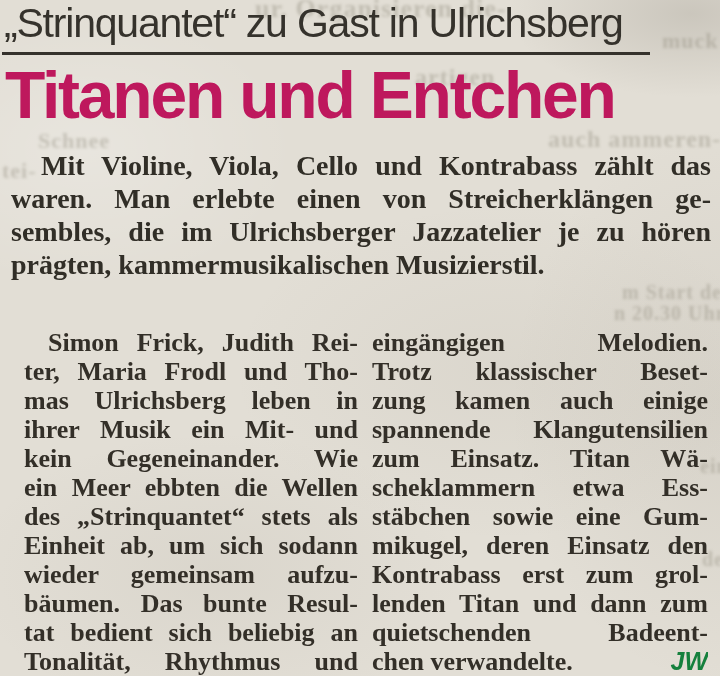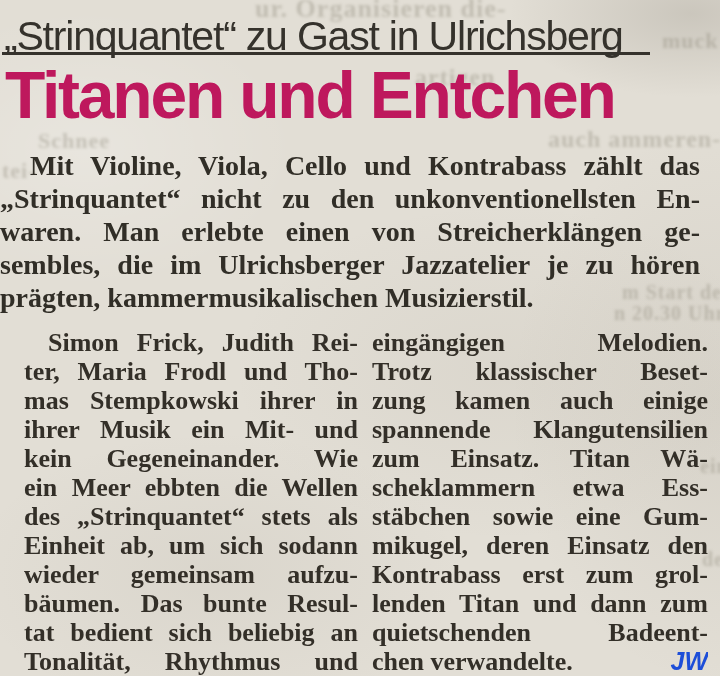--- a/index.html
+++ b/index.html
@@ -34,21 +34,21 @@
     opacity: 0.33;
     filter: blur(1.4px);
     white-space: nowrap;
     letter-spacing: 1px;
   }
 
   
   .kicker {
     position: absolute;
     z-index: 2;
-    top: 16px;
+    top: 3px;
     left: 4px;
     font-family: "Liberation Sans", sans-serif;
     font-weight: 400;
     font-size: 41px;
     line-height: 1;
     letter-spacing: -1.2px;
     color: #35322c;
     white-space: nowrap;
   }
   .kicker-rule {
@@ -74,21 +74,21 @@
     letter-spacing: -2.2px;
     color: #be185d;
     white-space: nowrap;
   }
 
   
   .lead {
     position: absolute;
     z-index: 2;
     top: 149px;
-    left: 0;
+    left: 11px;
     width: 700px;
     font-family: "Liberation Serif", serif;
     font-weight: 700;
     font-size: 28px;
     color: #312e27;
   }
   .lead .bodyline { height: 33px; line-height: 33px; }
   .lead .bodyline:first-child { text-indent: 30px; }
 
   
@@ -128,21 +128,21 @@
     height: 29px;
     line-height: 29px;
     overflow: hidden;
   }
   .lastline::after { content: none; }
   .byline {
     font-family: "Liberation Sans", sans-serif;
     font-style: italic;
     font-weight: 700;
     font-size: 25px;
-    color: #1d4ed8;
+    color: #15803d;
   }
 </style>
 </head>
 <body>
 
 <div class="clip">
 
   <div id="bleed-layer">
       <span class="bleed" style="left: 255px; top: -6px; font-size: 26px;">ur. Organisieren die-</span>
       <span class="bleed" style="left: 662px; top: 28px; font-size: 22px;">muck</span>
@@ -157,30 +157,29 @@
     </div>
 
   <div class="kicker">„Strinquantet“ zu Gast in Ulrichsberg</div>
 
   <div class="kicker-rule"></div>
 
   <div class="headline">Titanen und Entchen</div>
 
   <div class="lead">
       <div class="bodyline">Mit Violine, Viola, Cello und Kontrabass zählt das</div>
-      <div class="bodyline">„Strinquantet“ nicht zu den unkonventionellsten En-</div>
       <div class="bodyline">waren. Man erlebte einen von Streicherklängen ge-</div>
       <div class="bodyline">sembles, die im Ulrichsberger Jazzatelier je zu hören</div>
       <div class="bodyline nojust">prägten, kammermusikalischen Musizierstil.</div>
     </div>
 
   <div class="col col-left">
       <div class="bodyline">Simon Frick, Judith Rei-</div>
       <div class="bodyline">ter, Maria Frodl und Tho-</div>
-      <div class="bodyline">mas Stempkowski ihrer in</div>
+      <div class="bodyline">mas Ulrichsberg leben in</div>
       <div class="bodyline">ihrer Musik ein Mit- und</div>
       <div class="bodyline">kein Gegeneinander. Wie</div>
       <div class="bodyline">ein Meer ebbten die Wellen</div>
       <div class="bodyline">des „Strinquantet“ stets als</div>
       <div class="bodyline">Einheit ab, um sich sodann</div>
       <div class="bodyline">wieder gemeinsam aufzu-</div>
       <div class="bodyline">bäumen. Das bunte Resul-</div>
       <div class="bodyline">tat bedient sich beliebig an</div>
       <div class="bodyline">Tonalität, Rhythmus und</div>
     </div>

